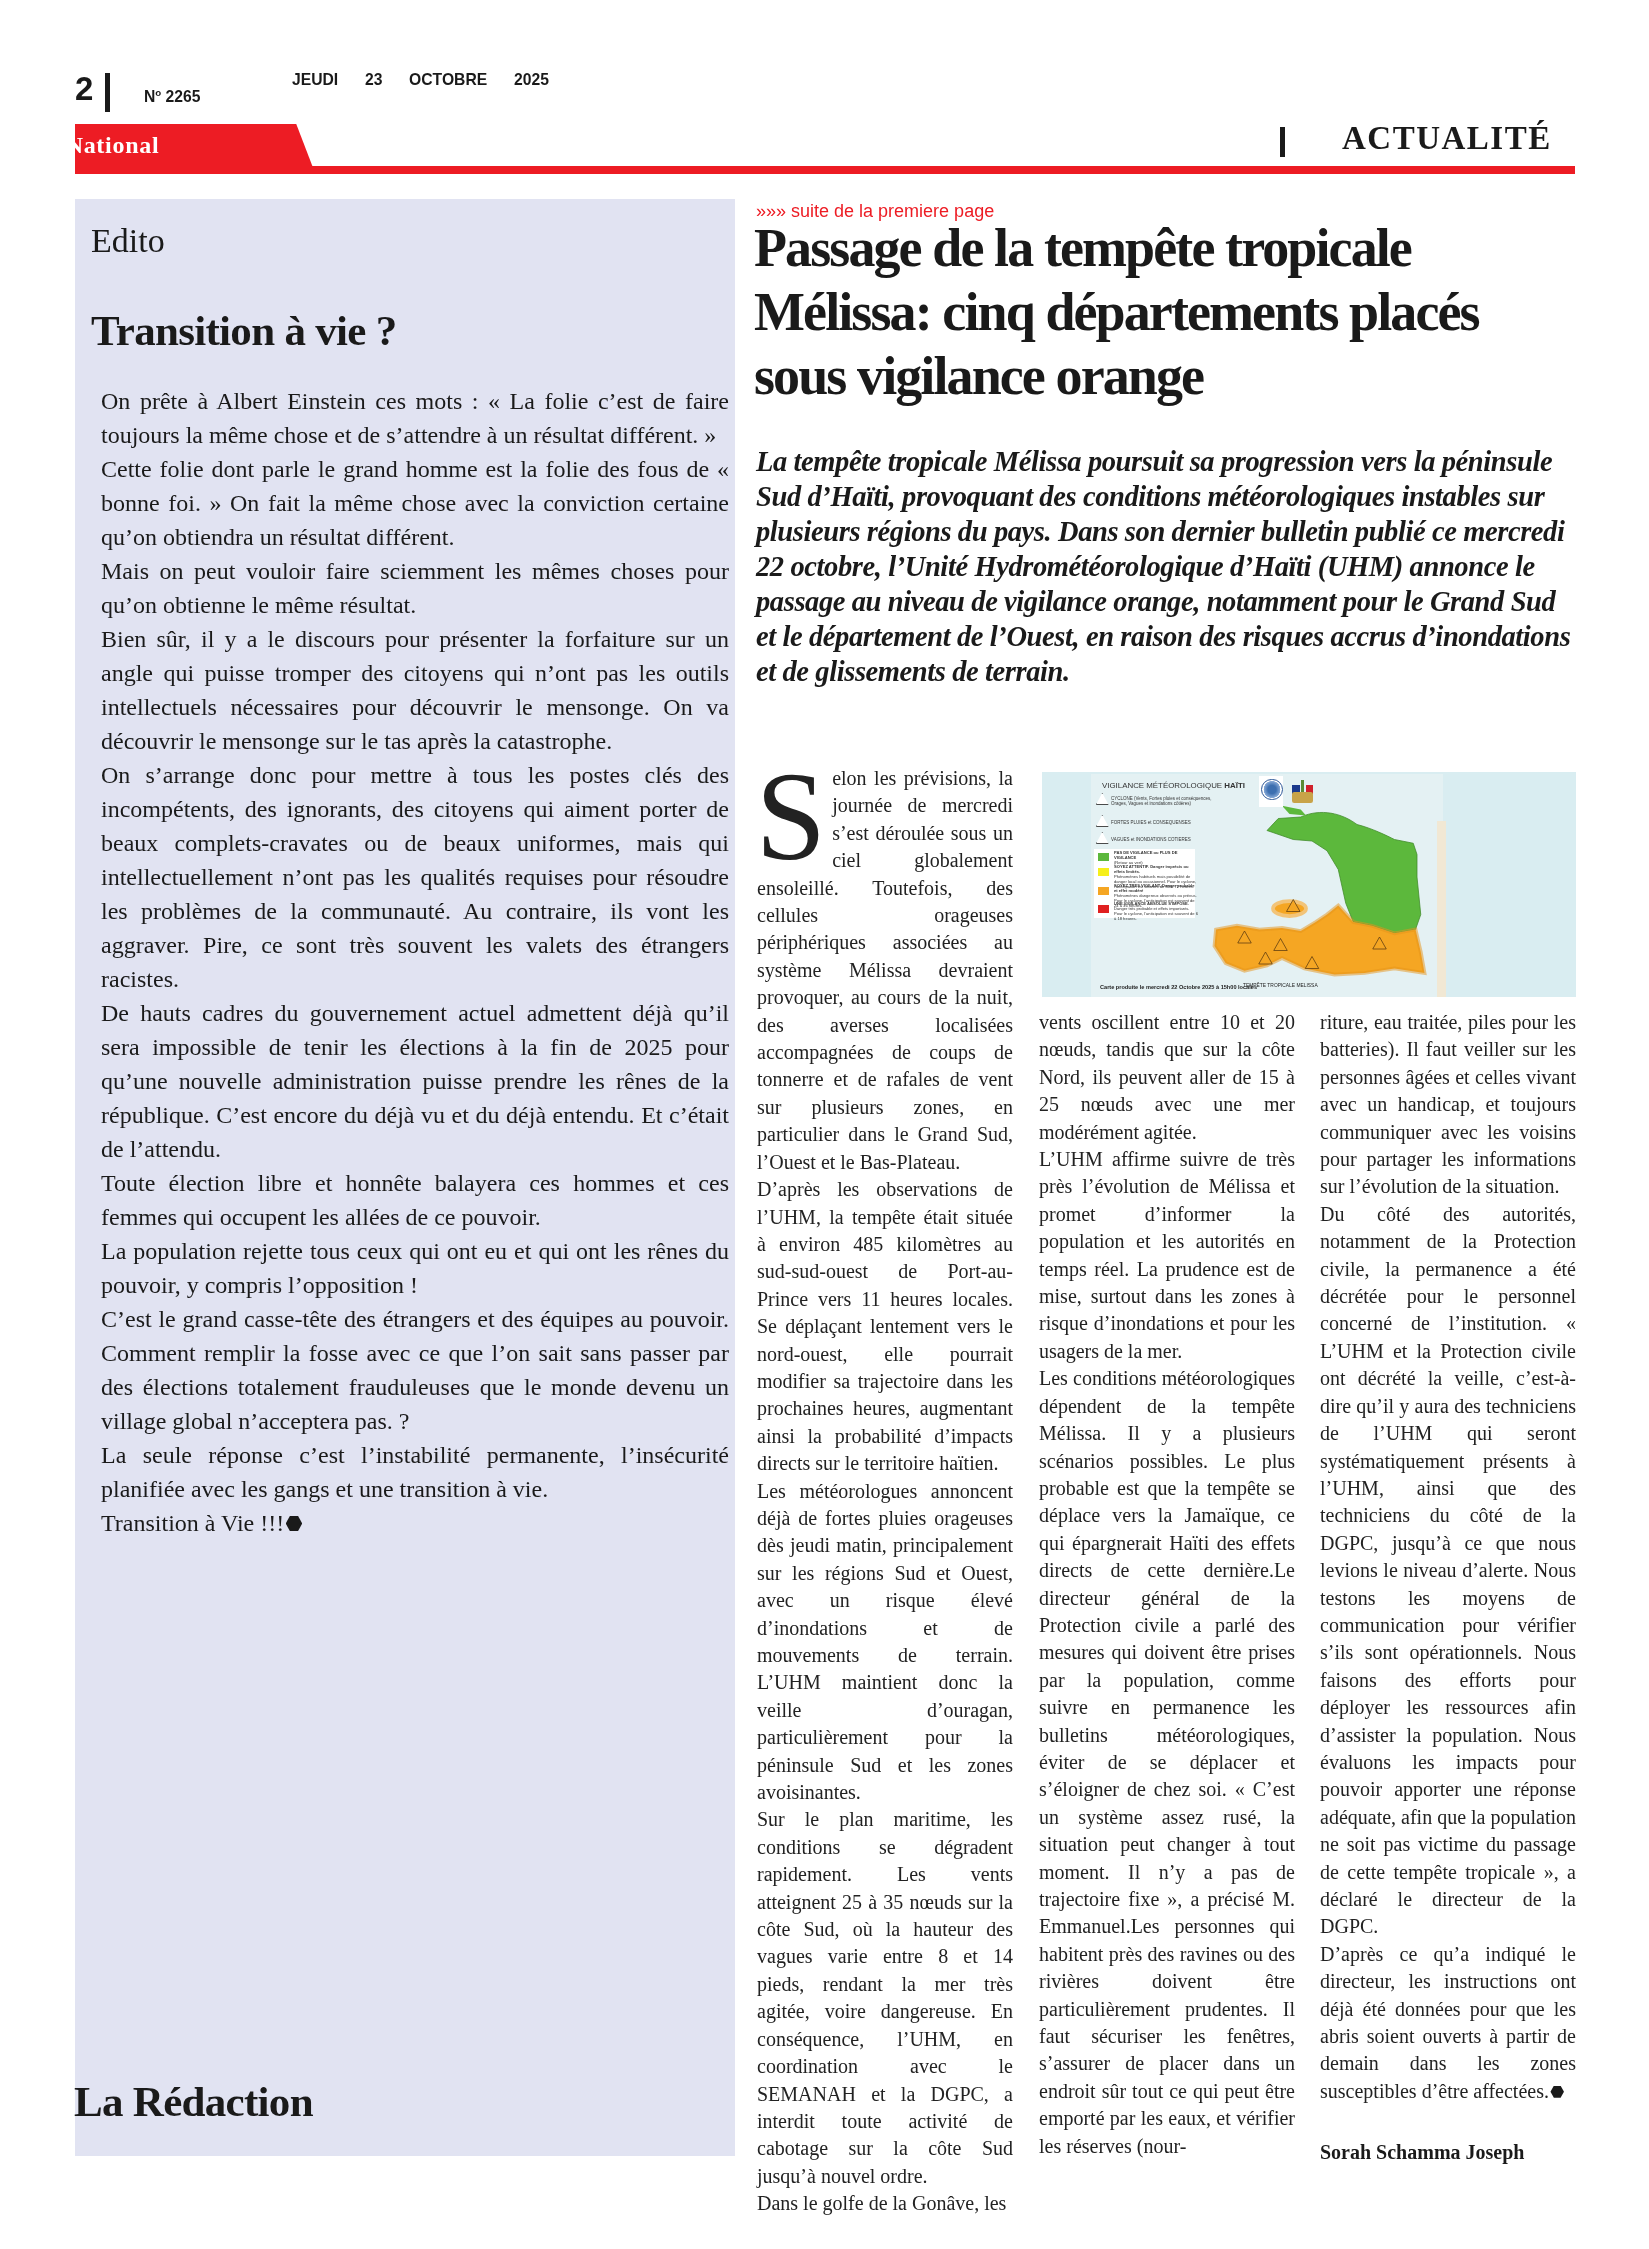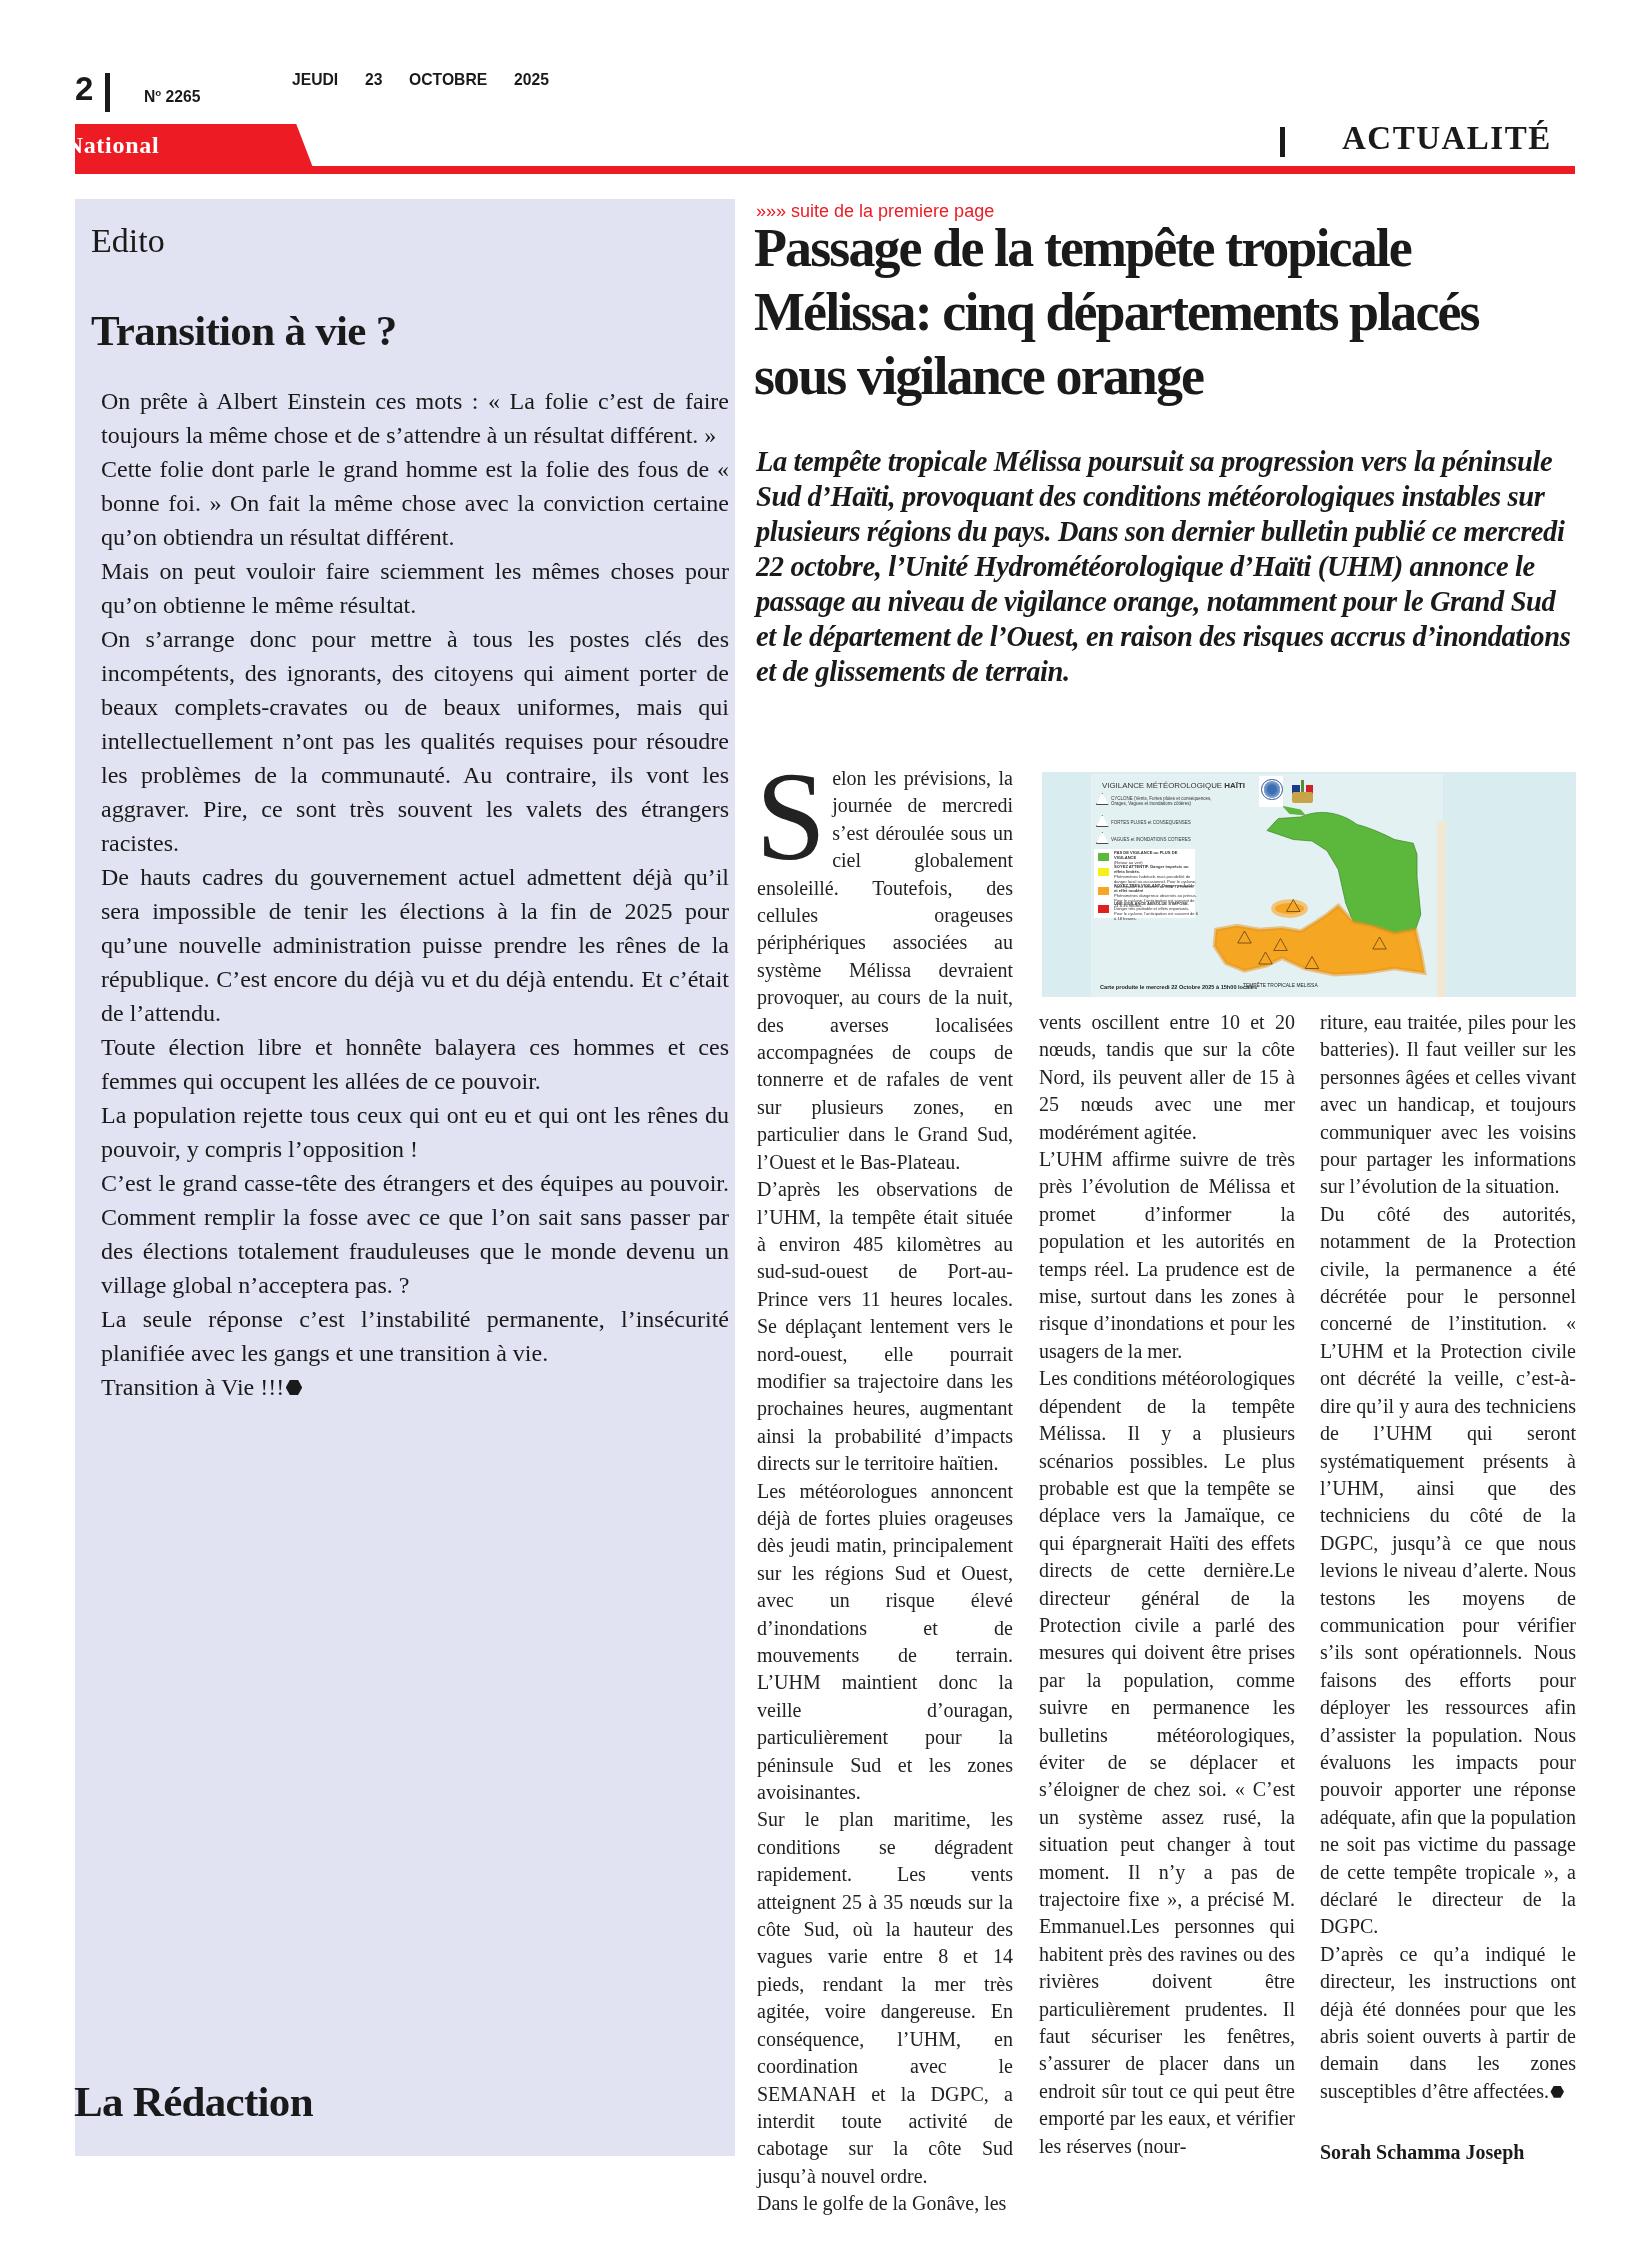--- a/index.html
+++ b/index.html
@@ -81,20 +81,21 @@
 <div id="actu-bar"></div>
 <div id="actu">ACTUALITÉ</div>
 
 <div id="edito-box"></div>
 <div id="edito-kicker">Edito</div>
 <h2 id="edito-title" style="margin:0;">Transition à vie ?</h2>
 <div id="edito-body" lang="fr">
   <p>On prête à Albert Einstein ces mots : « La folie c’est de faire toujours la même chose et de s’attendre à un résultat différent. »</p>
   <p>Cette folie dont parle le grand homme est la folie des fous de « bonne foi. » On fait la même chose avec la conviction certaine qu’on obtiendra un résultat différent.</p>
   <p>Mais on peut vouloir faire sciemment les mêmes choses pour qu’on obtienne le même résultat.</p>
+  <p>Bien sûr, il y a le discours pour présenter la forfaiture sur un angle qui puisse tromper des citoyens qui n’ont pas les outils intellectuels nécessaires pour découvrir le mensonge. On va découvrir le mensonge sur le tas après la catastrophe.</p>
   <p>On s’arrange donc pour mettre à tous les postes clés des incompétents, des ignorants, des citoyens qui aiment porter de beaux complets-cravates ou de beaux uniformes, mais qui intellectuellement n’ont pas les qualités requises pour résoudre les problèmes de la communauté. Au contraire, ils vont les aggraver. Pire, ce sont très souvent les valets des étrangers racistes.</p>
   <p>De hauts cadres du gouvernement actuel admettent déjà qu’il sera impossible de tenir les élections à la fin de 2025 pour qu’une nouvelle administration puisse prendre les rênes de la république. C’est encore du déjà vu et du déjà entendu.  Et c’était de l’attendu.</p>
   <p>Toute élection libre et honnête balayera ces hommes et ces femmes qui occupent les allées de ce pouvoir.</p>
   <p>La population rejette tous ceux qui ont eu et qui ont  les rênes du pouvoir, y compris l’opposition !</p>
   <p>C’est le grand casse-tête des étrangers et des équipes au pouvoir. Comment remplir la fosse avec ce que l’on sait sans passer par des élections totalement frauduleuses que le monde devenu un village global n’acceptera pas. ?</p>
   <p>La seule réponse c’est l’instabilité permanente, l’insécurité planifiée avec les gangs et une transition à vie.</p>
   <p style="text-align:left;"><span>Transition à Vie !!!</span><span class="endmark"></span></p>
 </div>
 <div id="edito-sign">La Rédaction</div>
 

